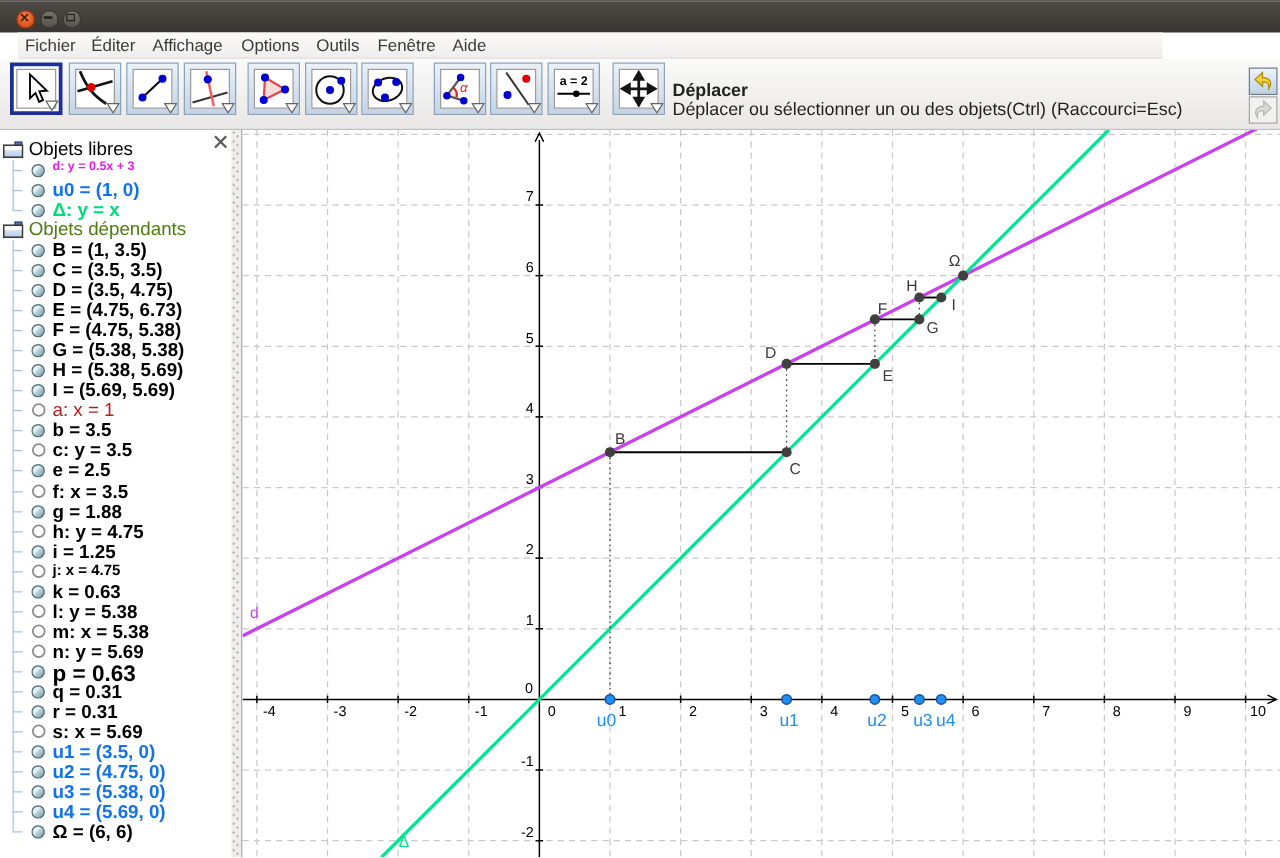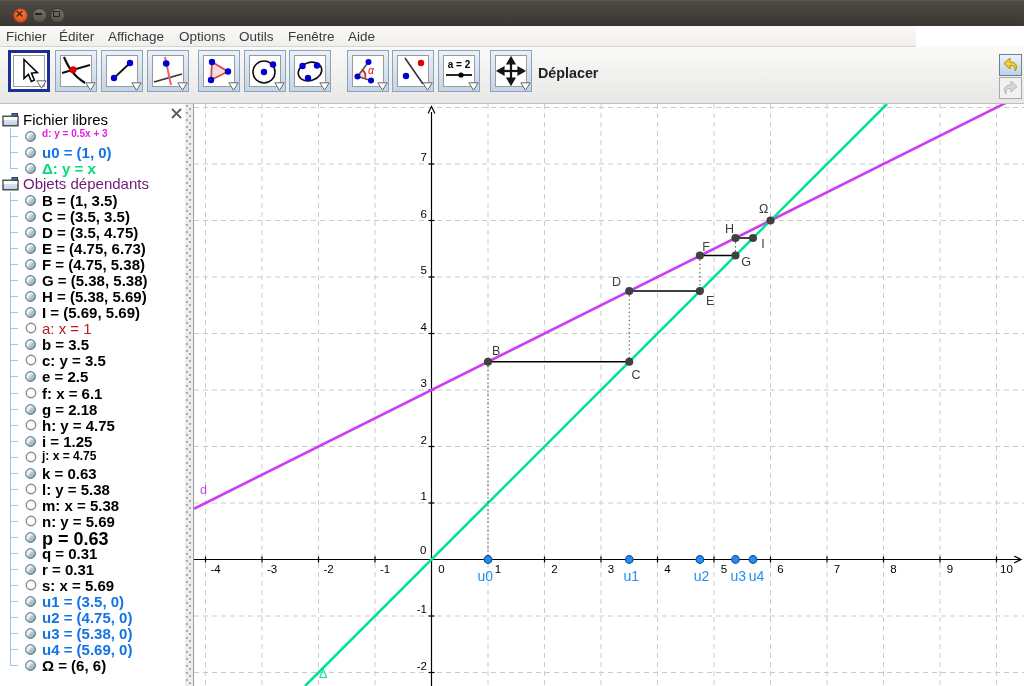--- a/index.html
+++ b/index.html
@@ -22,21 +22,21 @@
 
 <div style="position:absolute;left:0;top:0;width:1024px;height:26px;background:linear-gradient(#4d4a45,#3a3733);border-top:1px solid #5c5952;box-sizing:border-box">
   <div style="position:absolute;left:13px;top:7px;width:13px;height:13px;border-radius:50%;background:radial-gradient(circle at 50% 35%,#f28144,#dd5420 70%);border:1px solid #9c3a12"></div>
   <div style="position:absolute;left:14.5px;top:8px;width:10px;height:10px;color:#47200f;font-size:13px;font-weight:bold;line-height:10px;text-align:center">×</div>
   <div style="position:absolute;left:32px;top:7px;width:13px;height:13px;border-radius:50%;background:linear-gradient(#77736b,#55524b);border:1px solid #3a3832"></div>
   <div style="position:absolute;left:35px;top:11.5px;width:7px;height:2px;background:#23211d"></div>
   <div style="position:absolute;left:49.5px;top:7px;width:13px;height:13px;border-radius:50%;background:linear-gradient(#77736b,#55524b);border:1px solid #3a3832"></div>
   <div style="position:absolute;left:52.5px;top:10px;width:5px;height:4px;border:1.5px solid #23211d"></div>
 </div>
 
-<div style="position:absolute;left:0;top:26px;width:916px;height:21px;background:linear-gradient(#fbfaf9,#f0eeec);border-bottom:1px solid #d8d5d1;box-sizing:border-box;font-size:13.5px;color:#3a3a3a">
+<div style="position:absolute;left:14px;top:26px;width:916px;height:21px;background:linear-gradient(#fbfaf9,#f0eeec);border-bottom:1px solid #d8d5d1;box-sizing:border-box;font-size:13.5px;color:#3a3a3a">
   <span style="position:absolute;left:6px;top:3px">Fichier</span>
   <span style="position:absolute;left:59px;top:3px">Éditer</span>
   <span style="position:absolute;left:108px;top:3px">Affichage</span>
   <span style="position:absolute;left:179px;top:3px">Options</span>
   <span style="position:absolute;left:239px;top:3px">Outils</span>
   <span style="position:absolute;left:288px;top:3px">Fenêtre</span>
   <span style="position:absolute;left:348px;top:3px">Aide</span>
 </div>
 
 <div style="position:absolute;left:0;top:47px;width:1024px;height:57px;background:linear-gradient(#fafaf9,#e8e7e5);border-bottom:1px solid #c0bfbd;box-sizing:border-box">
@@ -155,20 +155,21 @@
             <path d="M15 28 L11.8 22.5 L18.2 22.5 Z"></path>
             <path d="M2 15 L7.5 11.8 L7.5 18.2 Z"></path>
             <path d="M28 15 L22.5 11.8 L22.5 18.2 Z"></path>
           </g>
         </svg></div>
       <svg width="11" height="9" viewBox="0 0 11 9" style="position:absolute;right:0px;bottom:0px">
         <path d="M0.8 0.8 L10.2 0.8 L5.5 8.2 Z" fill="#fff" stroke="#666" stroke-width="1"></path>
       </svg>
     </div>
   <div style="position:absolute;left:538px;top:18px;font-size:14.3px;font-weight:bold;color:#222">Déplacer</div>
+  <div style="position:absolute;left:538px;top:33px;font-size:14.3px;color:#222">Déplacer ou sélectionner un ou des objets(Ctrl) (Raccourci=Esc)</div>
   <div style="position:absolute;left:999px;top:7px;width:23px;height:22px;box-sizing:border-box;border:1px solid #6b7f92;background:linear-gradient(#eef4fa,#bed2e4)">
     <svg width="21" height="20" viewBox="0 0 21 20">
         <path d="M10 3 L4 8.5 L10 14 L10 10.5 C 14 10.5 15.5 12 15 16 C 18 12 16.5 7 10 7 Z" fill="#f3d22a" stroke="#a88a10" stroke-width="1"></path>
       </svg>
   </div>
   <div style="position:absolute;left:999px;top:30px;width:23px;height:22px;box-sizing:border-box;border:1px solid #a8a8a8;background:#f1f1f0">
     <svg width="21" height="20" viewBox="0 0 21 20">
         <path d="M11 3 L17 8.5 L11 14 L11 10.5 C 7 10.5 5.5 12 6 16 C 3 12 4.5 7 11 7 Z" fill="#d9d9d9" stroke="#b5b5b5" stroke-width="1"></path>
       </svg>
   </div>
@@ -183,21 +184,21 @@
     </svg>
   <div style="position:absolute;left:0;top:-104px;width:185px;height:686px">
 <div style="position:absolute;left:10px;top:128px;width:1px;height:40.09px;background:#a3c2e8"></div>
 <div style="position:absolute;left:10px;top:192.12px;width:1px;height:472.9px;background:#a3c2e8"></div>
 <div style="position:absolute;left:0;top:120px;height:0">
         <svg width="17" height="14" viewBox="0 0 17 14" style="position:absolute;left:2px;top:-7px">
           <rect x="10" y="0.5" width="5.5" height="4" fill="#5572b5" stroke="#1e3a66" stroke-width="1"></rect>
           <rect x="1" y="3.2" width="15" height="9.6" fill="url(#fgrad)" stroke="#3a3a3a" stroke-width="1.3"></rect>
           <rect x="1.8" y="4" width="13.4" height="3" fill="#fdfdfe"></rect>
         </svg>
-        <span style="position:absolute;left:23px;top:-9px;font-size:15px;color:#000;white-space:nowrap">Fichier libres</span>
+        <span style="position:absolute;left:23px;top:-9px;font-size:15px;color:#000;white-space:nowrap">Objets libres</span>
       </div>
 <div style="position:absolute;left:0;top:136.03px;height:0">
         <div style="position:absolute;left:10px;top:0;width:8px;height:1px;background:#a3c2e8"></div>
         <svg width="11" height="11" viewBox="0 0 11 11" style="position:absolute;left:25px;top:-5px">
           <circle cx="5.5" cy="5.5" r="4.9" fill="url(#mgrad)" stroke="#4d6a77" stroke-width="1"></circle>
           <path d="M2 7.5 A 4.5 4.5 0 0 1 7.5 2 Z" fill="#eef7f9" opacity="0.85"></path>
         </svg>
         <span style="position:absolute;left:42px;top:-8px;font-size:10px;font-weight:bold;color:#e21ee2;white-space:nowrap">d: y = 0.5x + 3</span>
       </div>
 <div style="position:absolute;left:0;top:152.06px;height:0">
@@ -215,21 +216,21 @@
           <path d="M2 7.5 A 4.5 4.5 0 0 1 7.5 2 Z" fill="#eef7f9" opacity="0.85"></path>
         </svg>
         <span style="position:absolute;left:42px;top:-8px;font-size:15px;font-weight:bold;color:#00dc7a;white-space:nowrap">Δ: y = x</span>
       </div>
 <div style="position:absolute;left:0;top:184.12px;height:0">
         <svg width="17" height="14" viewBox="0 0 17 14" style="position:absolute;left:2px;top:-7px">
           <rect x="10" y="0.5" width="5.5" height="4" fill="#5572b5" stroke="#1e3a66" stroke-width="1"></rect>
           <rect x="1" y="3.2" width="15" height="9.6" fill="url(#fgrad)" stroke="#3a3a3a" stroke-width="1.3"></rect>
           <rect x="1.8" y="4" width="13.4" height="3" fill="#fdfdfe"></rect>
         </svg>
-        <span style="position:absolute;left:23px;top:-9px;font-size:15px;color:#701a75;white-space:nowrap">Objets dépendants</span>
+        <span style="position:absolute;left:23px;top:-9px;font-size:15px;color:#4d7c0f;white-space:nowrap">Objets dépendants</span>
       </div>
 <div style="position:absolute;left:0;top:200.15px;height:0">
         <div style="position:absolute;left:10px;top:0;width:8px;height:1px;background:#a3c2e8"></div>
         <svg width="11" height="11" viewBox="0 0 11 11" style="position:absolute;left:25px;top:-5px">
           <circle cx="5.5" cy="5.5" r="4.9" fill="url(#mgrad)" stroke="#4d6a77" stroke-width="1"></circle>
           <path d="M2 7.5 A 4.5 4.5 0 0 1 7.5 2 Z" fill="#eef7f9" opacity="0.85"></path>
         </svg>
         <span style="position:absolute;left:42px;top:-8px;font-size:15px;font-weight:bold;color:#000;white-space:nowrap">B = (1, 3.5)</span>
       </div>
 <div style="position:absolute;left:0;top:216.18px;height:0">
@@ -316,29 +317,29 @@
           <circle cx="5.5" cy="5.5" r="4.9" fill="url(#mgrad)" stroke="#4d6a77" stroke-width="1"></circle>
           <path d="M2 7.5 A 4.5 4.5 0 0 1 7.5 2 Z" fill="#eef7f9" opacity="0.85"></path>
         </svg>
         <span style="position:absolute;left:42px;top:-8px;font-size:15px;font-weight:bold;color:#000;white-space:nowrap">e = 2.5</span>
       </div>
 <div style="position:absolute;left:0;top:392.51px;height:0">
         <div style="position:absolute;left:10px;top:0;width:8px;height:1px;background:#a3c2e8"></div>
         <svg width="12" height="12" viewBox="0 0 12 12" style="position:absolute;left:25px;top:-6px">
           <circle cx="6" cy="6" r="4.7" fill="#fff" stroke="#8a8a8a" stroke-width="1.4"></circle>
         </svg>
-        <span style="position:absolute;left:42px;top:-8px;font-size:15px;font-weight:bold;color:#000;white-space:nowrap">f: x = 6.1</span>
+        <span style="position:absolute;left:42px;top:-8px;font-size:15px;font-weight:bold;color:#000;white-space:nowrap">f: x = 3.5</span>
       </div>
 <div style="position:absolute;left:0;top:408.54px;height:0">
         <div style="position:absolute;left:10px;top:0;width:8px;height:1px;background:#a3c2e8"></div>
         <svg width="11" height="11" viewBox="0 0 11 11" style="position:absolute;left:25px;top:-5px">
           <circle cx="5.5" cy="5.5" r="4.9" fill="url(#mgrad)" stroke="#4d6a77" stroke-width="1"></circle>
           <path d="M2 7.5 A 4.5 4.5 0 0 1 7.5 2 Z" fill="#eef7f9" opacity="0.85"></path>
         </svg>
-        <span style="position:absolute;left:42px;top:-8px;font-size:15px;font-weight:bold;color:#000;white-space:nowrap">g = 2.18</span>
+        <span style="position:absolute;left:42px;top:-8px;font-size:15px;font-weight:bold;color:#000;white-space:nowrap">g = 1.88</span>
       </div>
 <div style="position:absolute;left:0;top:424.57px;height:0">
         <div style="position:absolute;left:10px;top:0;width:8px;height:1px;background:#a3c2e8"></div>
         <svg width="12" height="12" viewBox="0 0 12 12" style="position:absolute;left:25px;top:-6px">
           <circle cx="6" cy="6" r="4.7" fill="#fff" stroke="#8a8a8a" stroke-width="1.4"></circle>
         </svg>
         <span style="position:absolute;left:42px;top:-8px;font-size:15px;font-weight:bold;color:#000;white-space:nowrap">h: y = 4.75</span>
       </div>
 <div style="position:absolute;left:0;top:440.6px;height:0">
         <div style="position:absolute;left:10px;top:0;width:8px;height:1px;background:#a3c2e8"></div>

